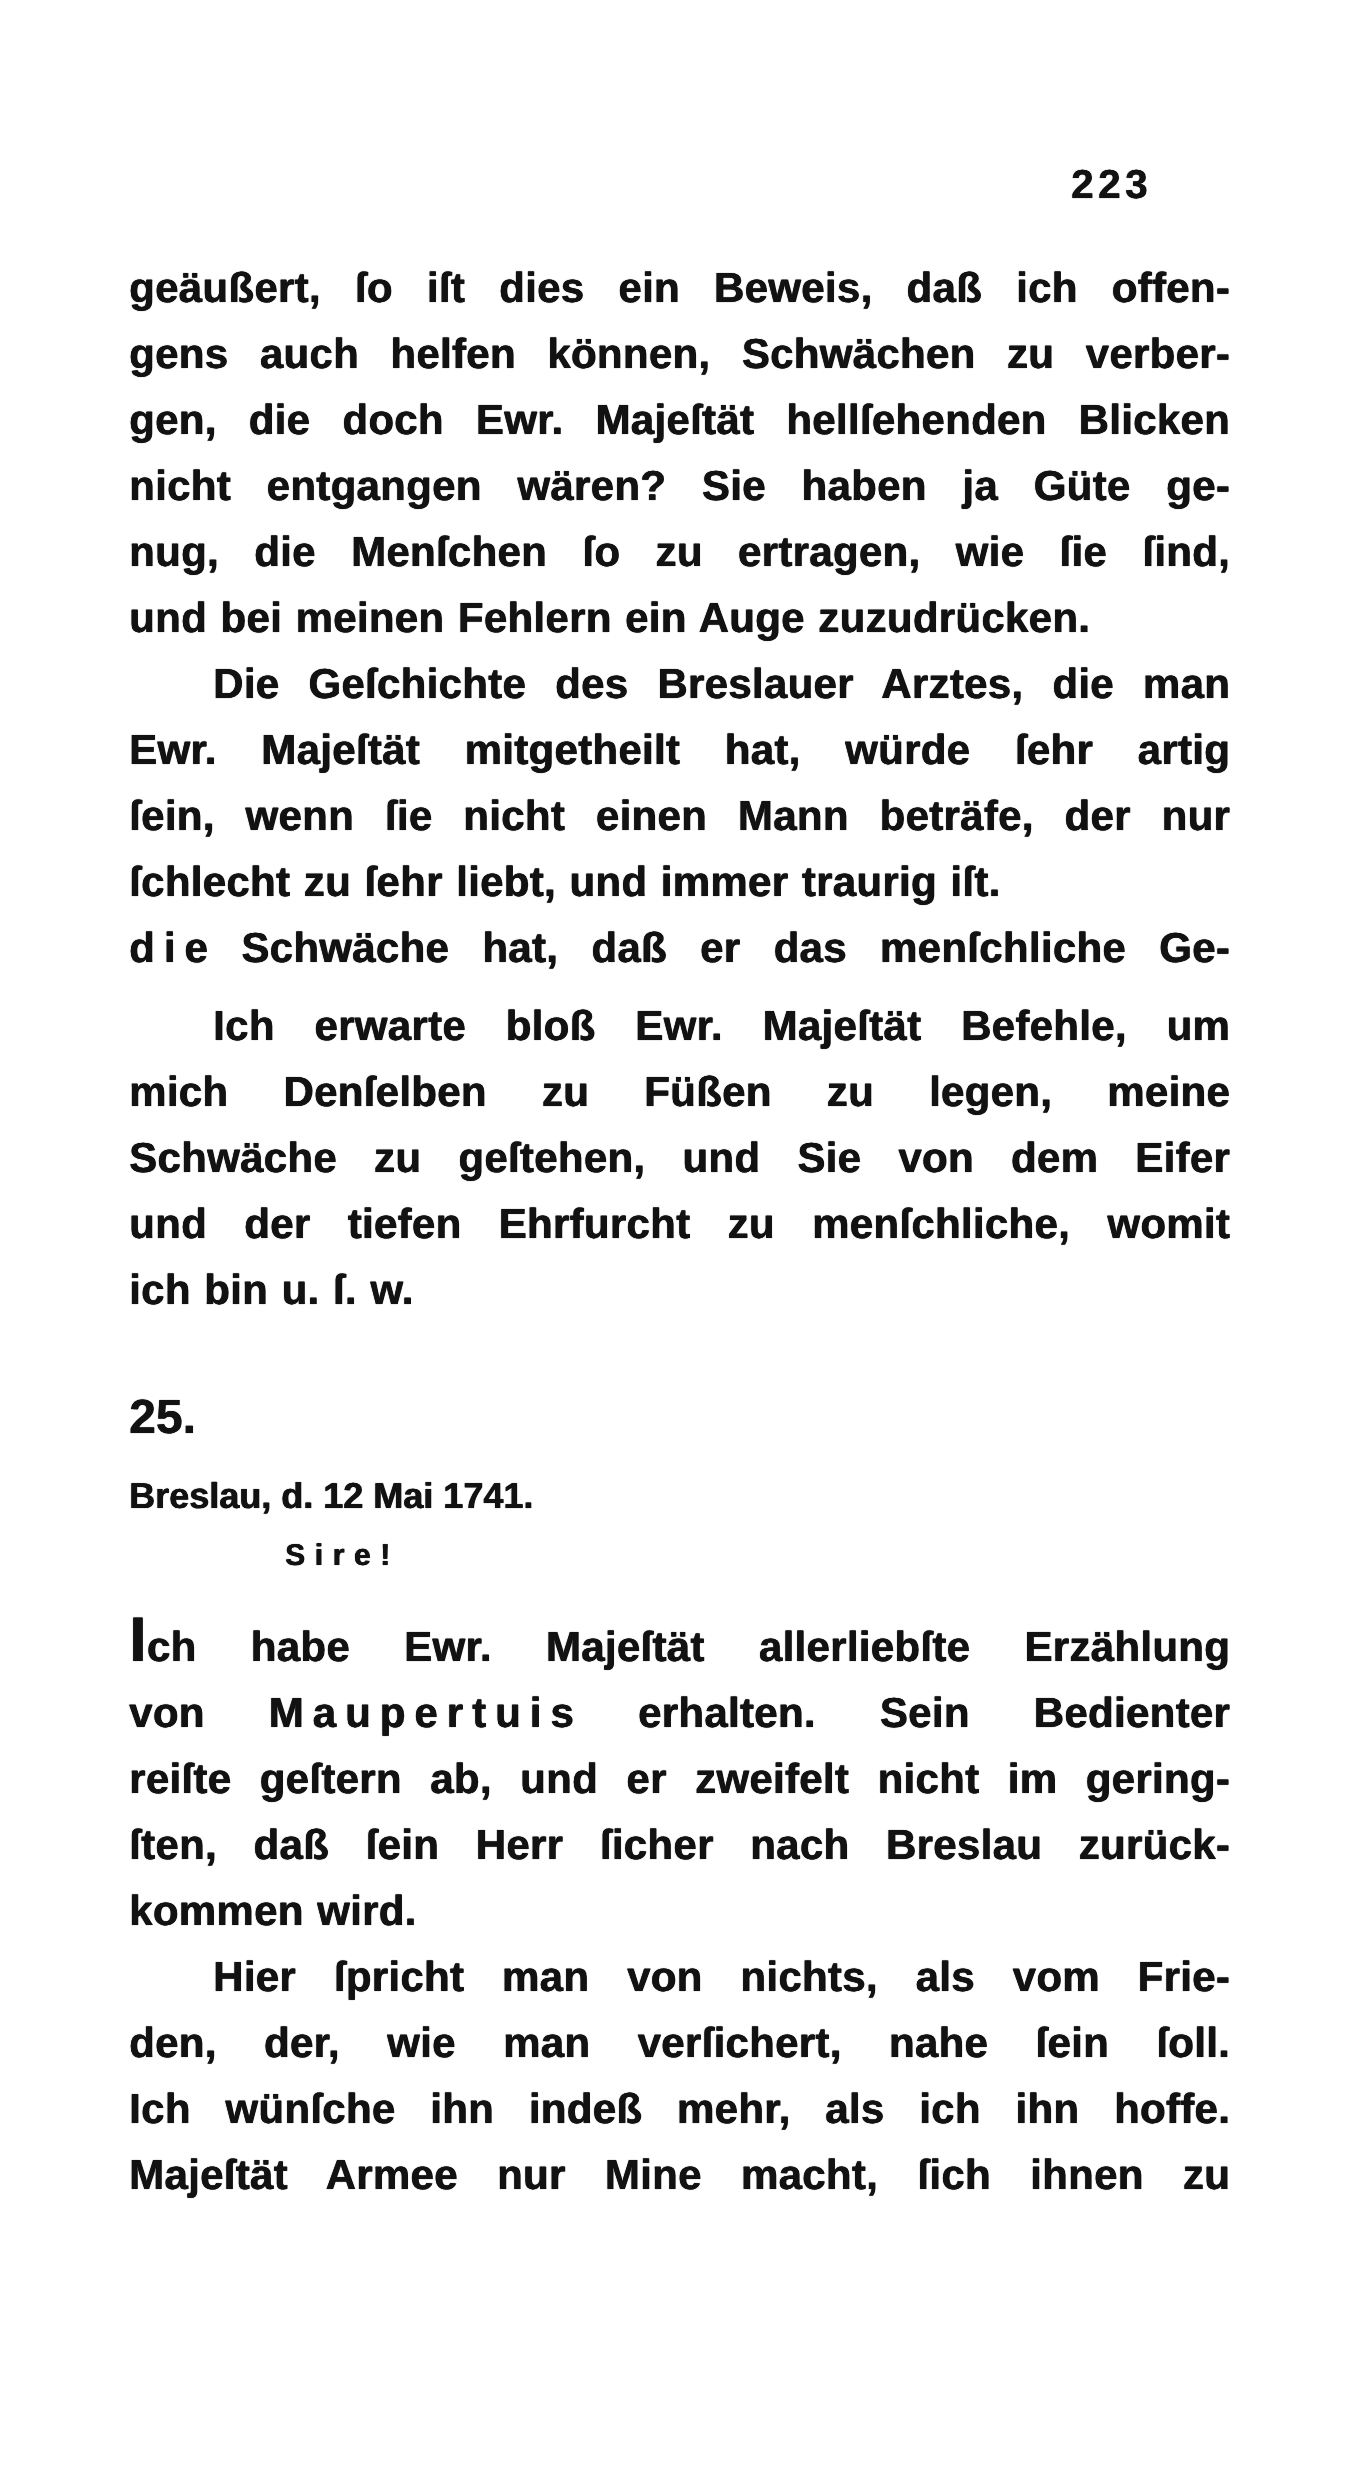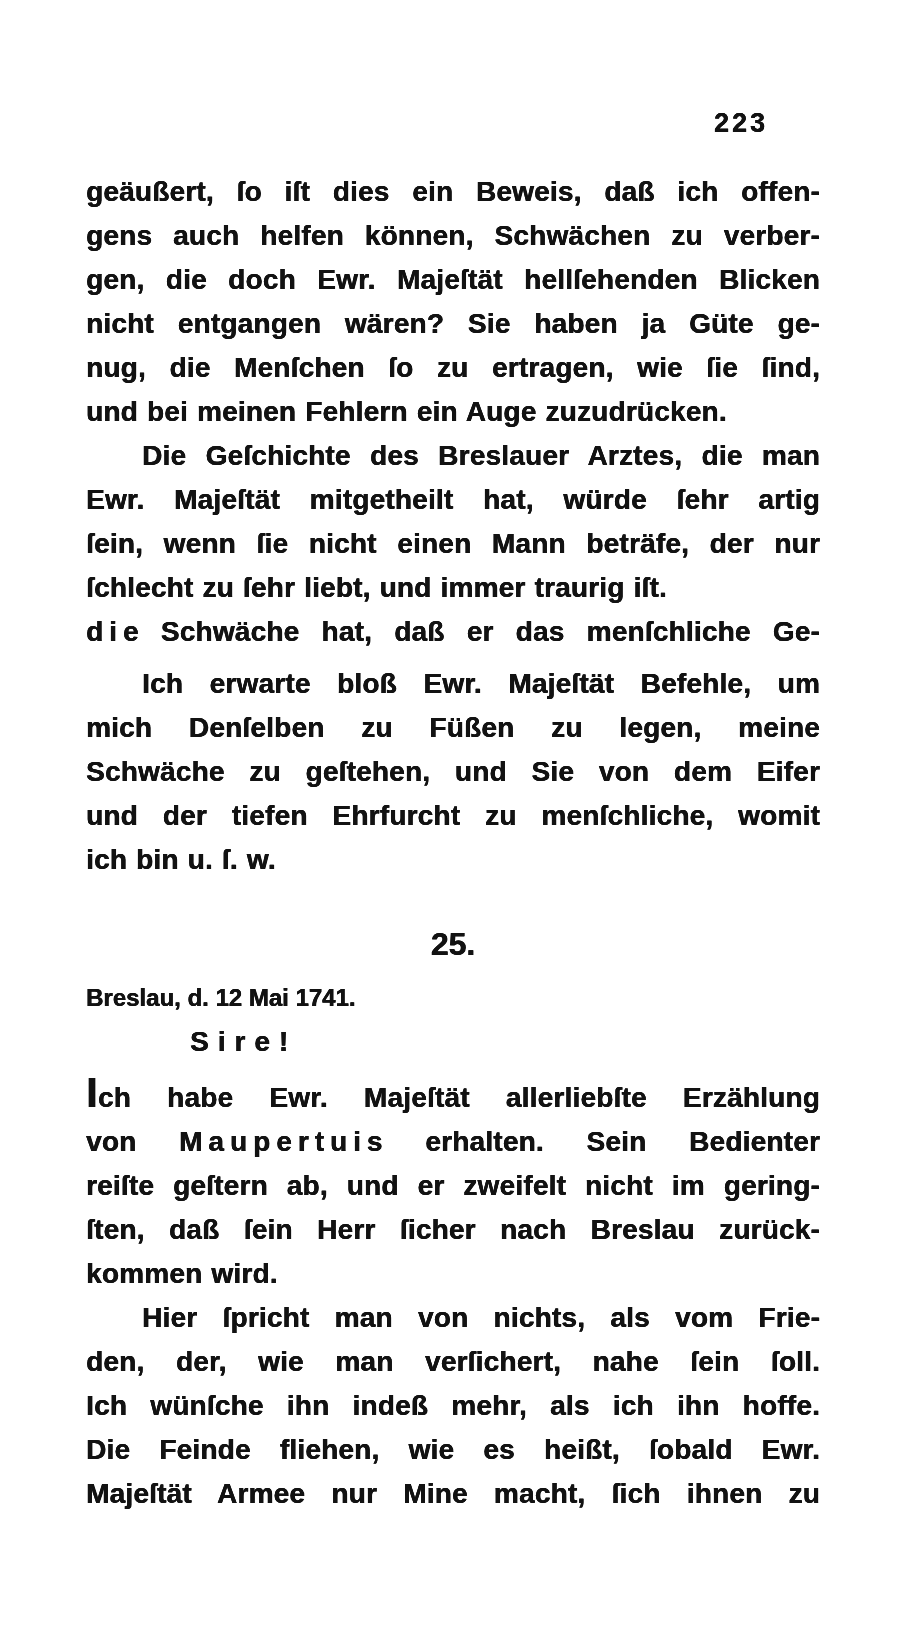--- a/index.html
+++ b/index.html
@@ -29,30 +29,30 @@
     letter-spacing:0.2px; word-spacing:1px;
   }
   .jlast { text-align-last:left; }
   .indent { text-indent:56px; }
   .gap-before { margin-top:8px; }
 
   .dropcap::first-letter { font-size:1.5em; line-height:0.6; }
 
   .letter-heading {
     position:absolute; top:926px; left:86px; width:734px;
-    text-align:center; font-size:32px;
+    text-align:left; font-size:32px;
   }
   .dateline {
     position:absolute; top:984px; left:86px; width:734px;
     box-sizing:border-box; padding-right:34px;
     text-align:left; font-size:24px;
   }
   .salutation {
     position:absolute; top:1026px; left:190px;
-    font-size:28px; letter-spacing:0.32em;
+    font-size:20px; letter-spacing:0.32em;
   }
 </style>
 </head>
 <body>
 
 <div class="scan-page">
 
   <div class="page-number ink">223</div>
 
   <div class="text-block" id="block-a">
@@ -85,17 +85,16 @@
   <div class="text-block" id="block-b">
     <div class="bline ink dropcap">Ich habe Ewr. Majeſtät allerliebſte Erzählung</div>
     <div class="bline ink">von M a u p e r t u i s erhalten. Sein Bedienter</div>
     <div class="bline ink">reiſte geſtern ab, und er zweifelt nicht im gering-</div>
     <div class="bline ink">ſten, daß ſein Herr ſicher nach Breslau zurück-</div>
     <div class="bline ink jlast">kommen wird.</div>
 
     <div class="bline ink indent">Hier ſpricht man von nichts, als vom Frie-</div>
     <div class="bline ink">den, der, wie man verſichert, nahe ſein ſoll.</div>
     <div class="bline ink">Ich wünſche ihn indeß mehr, als ich ihn hoffe.</div>
-    <div class="bline ink">Die Feinde fliehen, wie es heißt, ſobald Ewr.</div>
     <div class="bline ink">Majeſtät Armee nur Mine macht, ſich ihnen zu</div>
   </div>
 
 </div>
 
 </body></html>

